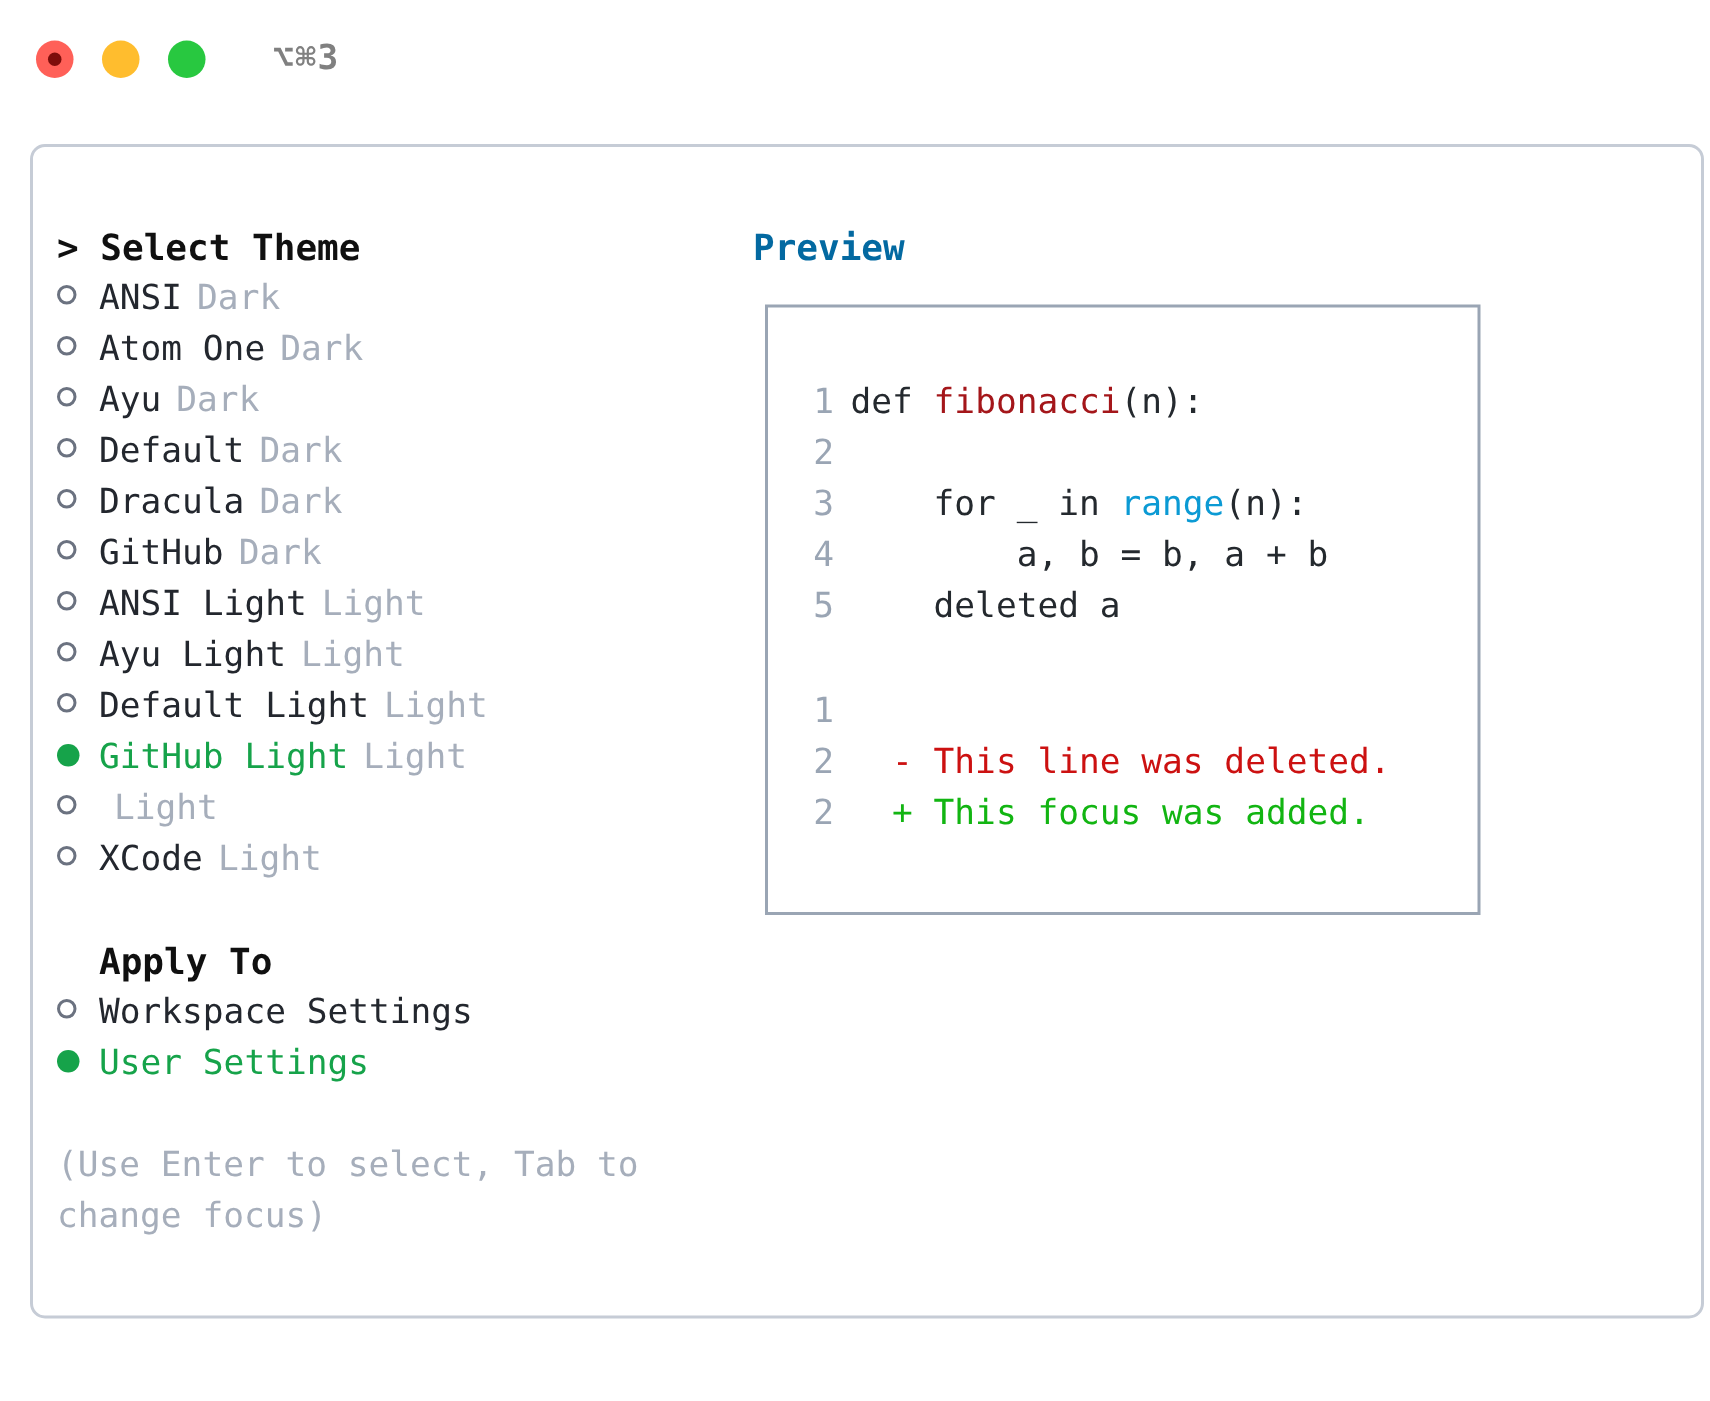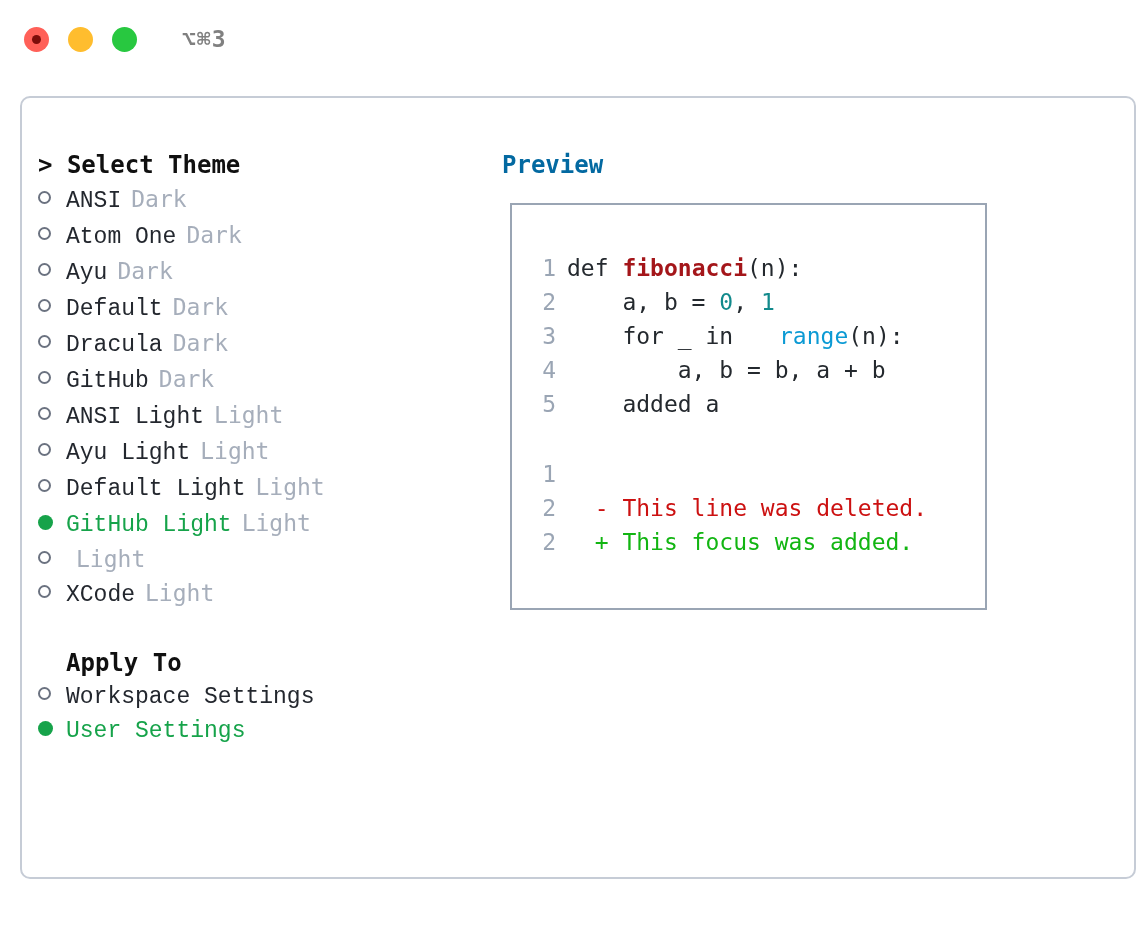--- a/index.html
+++ b/index.html
@@ -112,21 +112,21 @@
     border: 2px solid #6b7280;
     border-radius: 50%;
   }
   .bullet .dot {
     position: absolute;
     left: 0; top: -16px;
     width: 15px; height: 15px;
     border-radius: 50%;
     background: #16a34a;
   }
-  .opt-label { color: #23272e; font-family: Liberation Mono, monospace; }
+  .opt-label { color: #23272e; }
   .option-row.selected .opt-label { color: #16a34a; }
   .opt-tag {
     color: #a6aebb;
     margin-left: 10px;
   }
 
   .spacer-sm { height: 34px; }
   .spacer-md { height: 34px; }
 
   .hint-text {
@@ -167,22 +167,22 @@
   }
   .lineno {
     width: 26px;
     flex: 0 0 26px;
     text-align: right;
     color: #9aa5b4;
     margin-right: 11px;
   }
   .code-text { color: #24292e; text-align: center; }
 
-  .tok-fn   { color: #a4161a; font-weight: bold; }
-  .tok-call { color: #0b9ad4; margin-left: 32px; }
+  .tok-fn   { color: #a4161a; }
+  .tok-call { color: #0b9ad4; }
   .tok-num  { color: #128a8c; }
 
   .diff-gap { height: 36px; }
 
   .diff-ctx { color: #808a93; }
   .diff-del { color: #cc1111; }
   .diff-add { color: #12b512; }
 </style>
 </head>
 <body>
@@ -226,32 +226,33 @@
 
         <div class="section-header indent">Apply To</div>
 
         <div id="apply-list">
             <div class="option-row"><span class="bullet"><span class="ring"></span></span><span class="opt-label">Workspace Settings</span></div>
             <div class="option-row selected"><span class="bullet"><span class="dot"></span></span><span class="opt-label">User Settings</span></div>
           </div>
 
         <div class="spacer-md"></div>
 
+        <div class="hint-text">(Use Enter to select, Tab to change focus)</div>
       </div>
 
       <div class="right-col">
         <div class="preview-title">Preview</div>
 
         <div class="preview-box">
           <div id="code-block">
               <div class="code-line"><span class="lineno">1</span><span><span class="code-text">def </span><span class="tok-fn">fibonacci</span><span class="code-text">(n):</span></span></div>
-              <div class="code-line"><span class="lineno">2</span><span><span class="code-text">    a, b = </span><span class="tok-num">0</span><span class="code-text">, </span><span class="tok-num">1</span></span></div>
+              <div class="code-line"><span class="lineno">2</span></div>
               <div class="code-line"><span class="lineno">3</span><span><span class="code-text">    for _ in </span><span class="tok-call">range</span><span class="code-text">(n):</span></span></div>
               <div class="code-line"><span class="lineno">4</span><span><span class="code-text">        a, b = b, a + b</span></span></div>
-              <div class="code-line"><span class="lineno">5</span><span><span class="code-text">    added a</span></span></div>
+              <div class="code-line"><span class="lineno">5</span><span><span class="code-text">    deleted a</span></span></div>
             </div>
           <div class="diff-gap"></div>
           <div id="diff-block">
               <div class="code-line"><span class="lineno">1</span></div>
               <div class="code-line"><span class="lineno">2</span><span class="diff-del">  - This line was deleted.</span></div>
               <div class="code-line"><span class="lineno">2</span><span class="diff-add">  + This focus was added.</span></div>
             </div>
         </div>
       </div>
 

